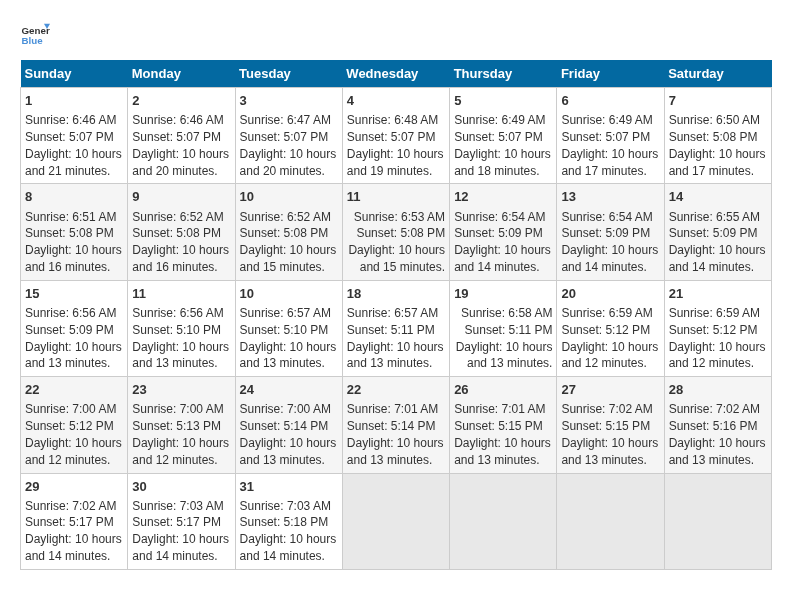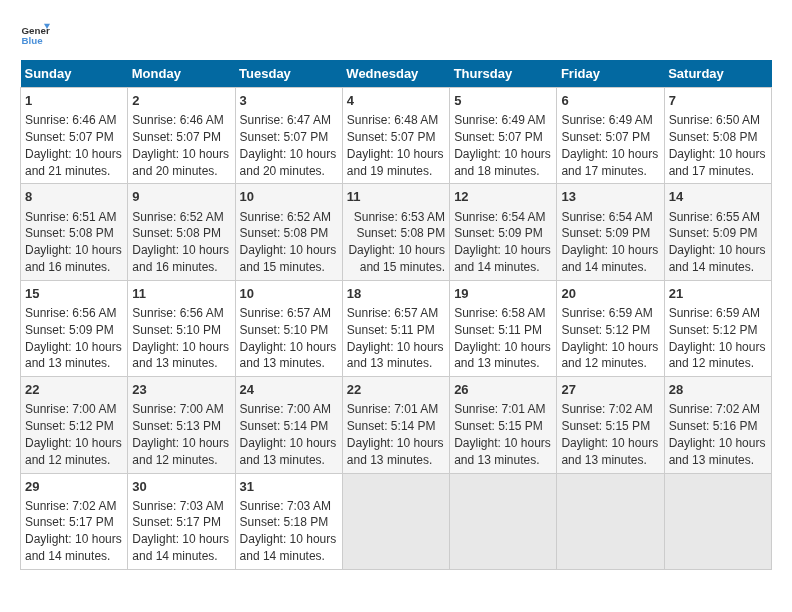--- a/index.html
+++ b/index.html
@@ -241,21 +241,21 @@
         </td>
         <td>
           <span class="day-num">18</span>
           <div class="day-info" style="white-space: pre-line;">Sunrise: 6:57 AM
 Sunset: 5:11 PM
 Daylight: 10 hours
 and 13 minutes.</div>
         </td>
         <td>
           <span class="day-num">19</span>
-          <div class="day-info" style="white-space: pre-line;">Sunrise: 6:58 AM
+          <div class="day-info" style="white-space: pre-line; text-align: right;">Sunrise: 6:58 AM
 Sunset: 5:11 PM
 Daylight: 10 hours
 and 13 minutes.</div>
         </td>
         <td>
           <span class="day-num">20</span>
           <div class="day-info" style="white-space: pre-line;">Sunrise: 6:59 AM
 Sunset: 5:12 PM
 Daylight: 10 hours
 and 12 minutes.</div>

